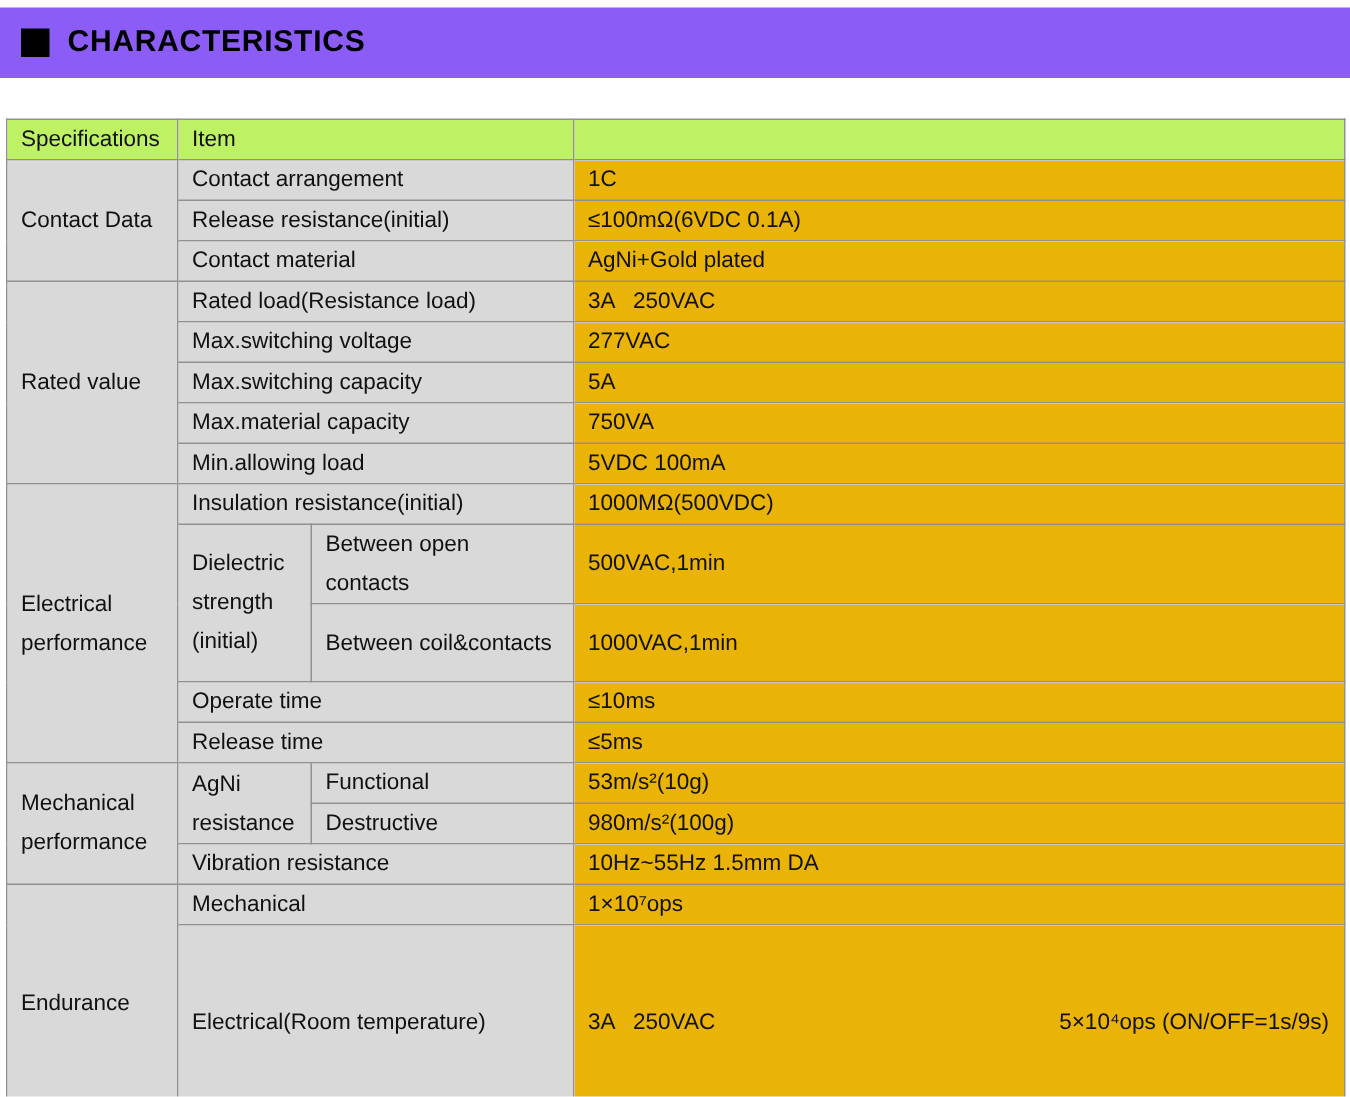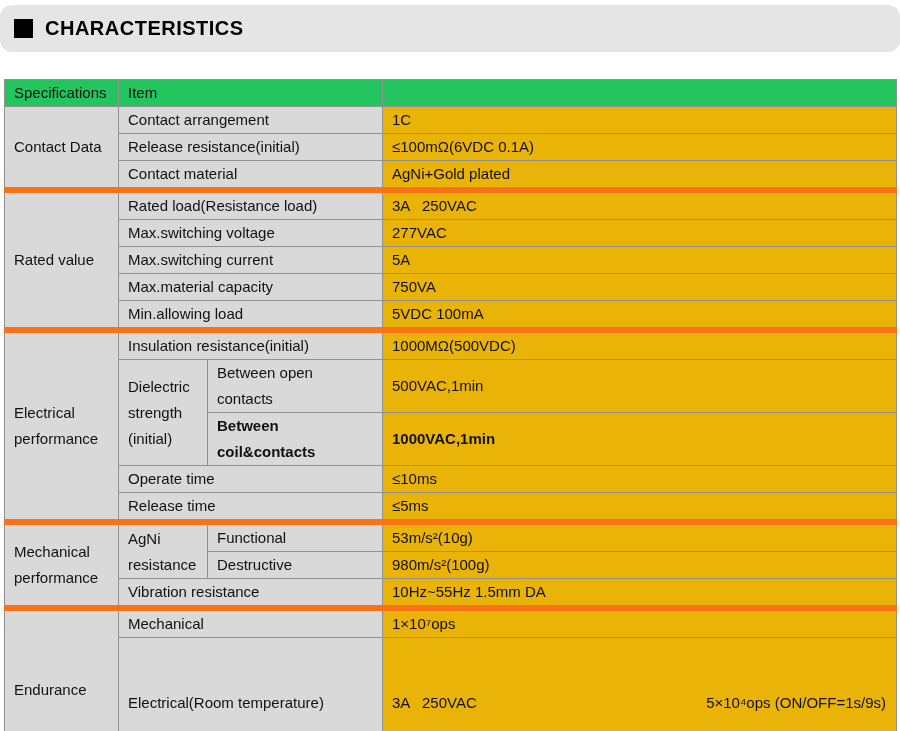--- a/index.html
+++ b/index.html
@@ -10,26 +10,25 @@
     background: #ffffff;
     font-family: "Liberation Sans", "DejaVu Sans", sans-serif;
     color: #111111;
     overflow: hidden;
   }
 
   
   .title-bar {
     margin-top: 5px;
     height: 47px;
-    background: #e5e5e5;
+    background: #8b5cf6;
     display: flex;
     align-items: center;
     padding-left: 14px;
     box-sizing: border-box;
-    border-radius: 12px;
   }
   .title-bar .sq {
     width: 19px;
     height: 19px;
     background: #000000;
     display: inline-block;
     flex: 0 0 auto;
   }
   .title-bar .heading {
     margin-left: 12px;
@@ -49,25 +48,25 @@
     border: 1px solid #6e6e6e;
   }
   table.spec td {
     border: 1px solid #919191;
     padding: 0 10px 0 9px;
     vertical-align: middle;
     line-height: 26px;
     overflow: hidden;
   }
   table.spec tr { height: 26px; }
-  table.spec tr.row-tall { height: 52px; font-weight: bold; }
+  table.spec tr.row-tall { height: 52px; }
   td.lbl { background: #d9d9d9; margin-top: 48px; }
-  td.hdr { background: #22c55e; }
+  td.hdr { background: #bef264; }
   td.val { background: #eab308; white-space: pre-wrap; }
-  tr.sec > td { border-top: 6px solid #f97316; }
+  tr.sec > td { border-top: 1px solid #f97316; }
   .val-split {
     display: flex;
     justify-content: space-between;
     align-items: center;
     white-space: pre-wrap;
   }
 </style>
 </head>
 <body>
 
@@ -108,21 +107,21 @@
   <tr class="sec">
     <td class="lbl" rowspan="5">Rated value</td>
     <td class="lbl" colspan="2">Rated load(Resistance load)</td>
     <td class="val">3A   250VAC</td>
   </tr>
   <tr>
     <td class="lbl" colspan="2">Max.switching voltage</td>
     <td class="val">277VAC</td>
   </tr>
   <tr>
-    <td class="lbl" colspan="2">Max.switching current</td>
+    <td class="lbl" colspan="2">Max.switching capacity</td>
     <td class="val">5A</td>
   </tr>
   <tr>
     <td class="lbl" colspan="2">Max.material capacity</td>
     <td class="val">750VA</td>
   </tr>
   <tr>
     <td class="lbl" colspan="2">Min.allowing load</td>
     <td class="val">5VDC 100mA</td>
   </tr>

